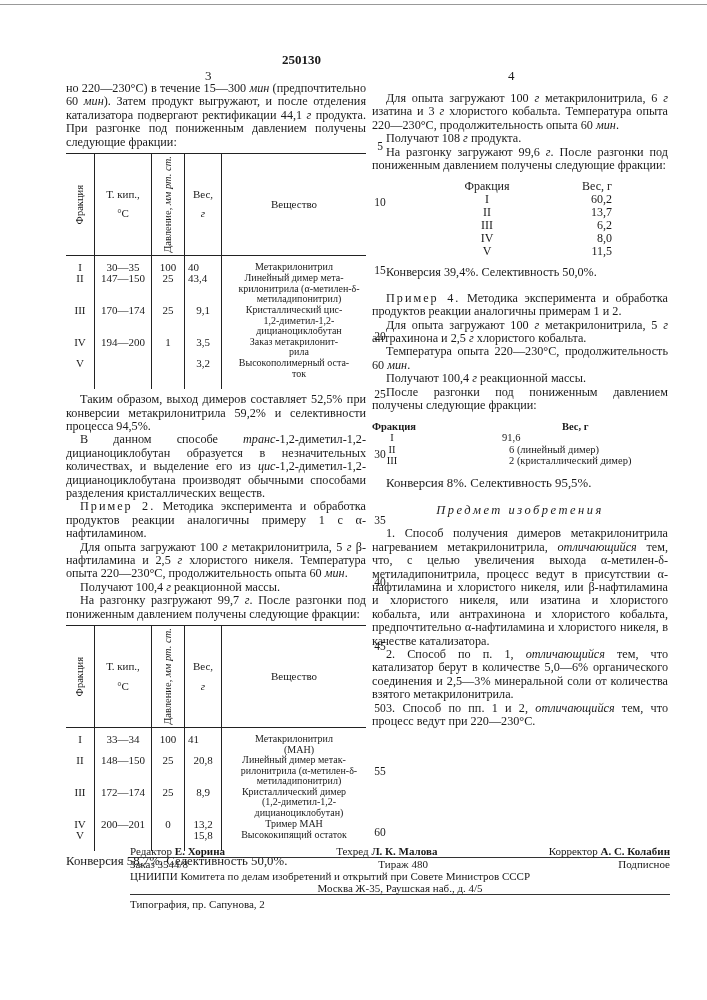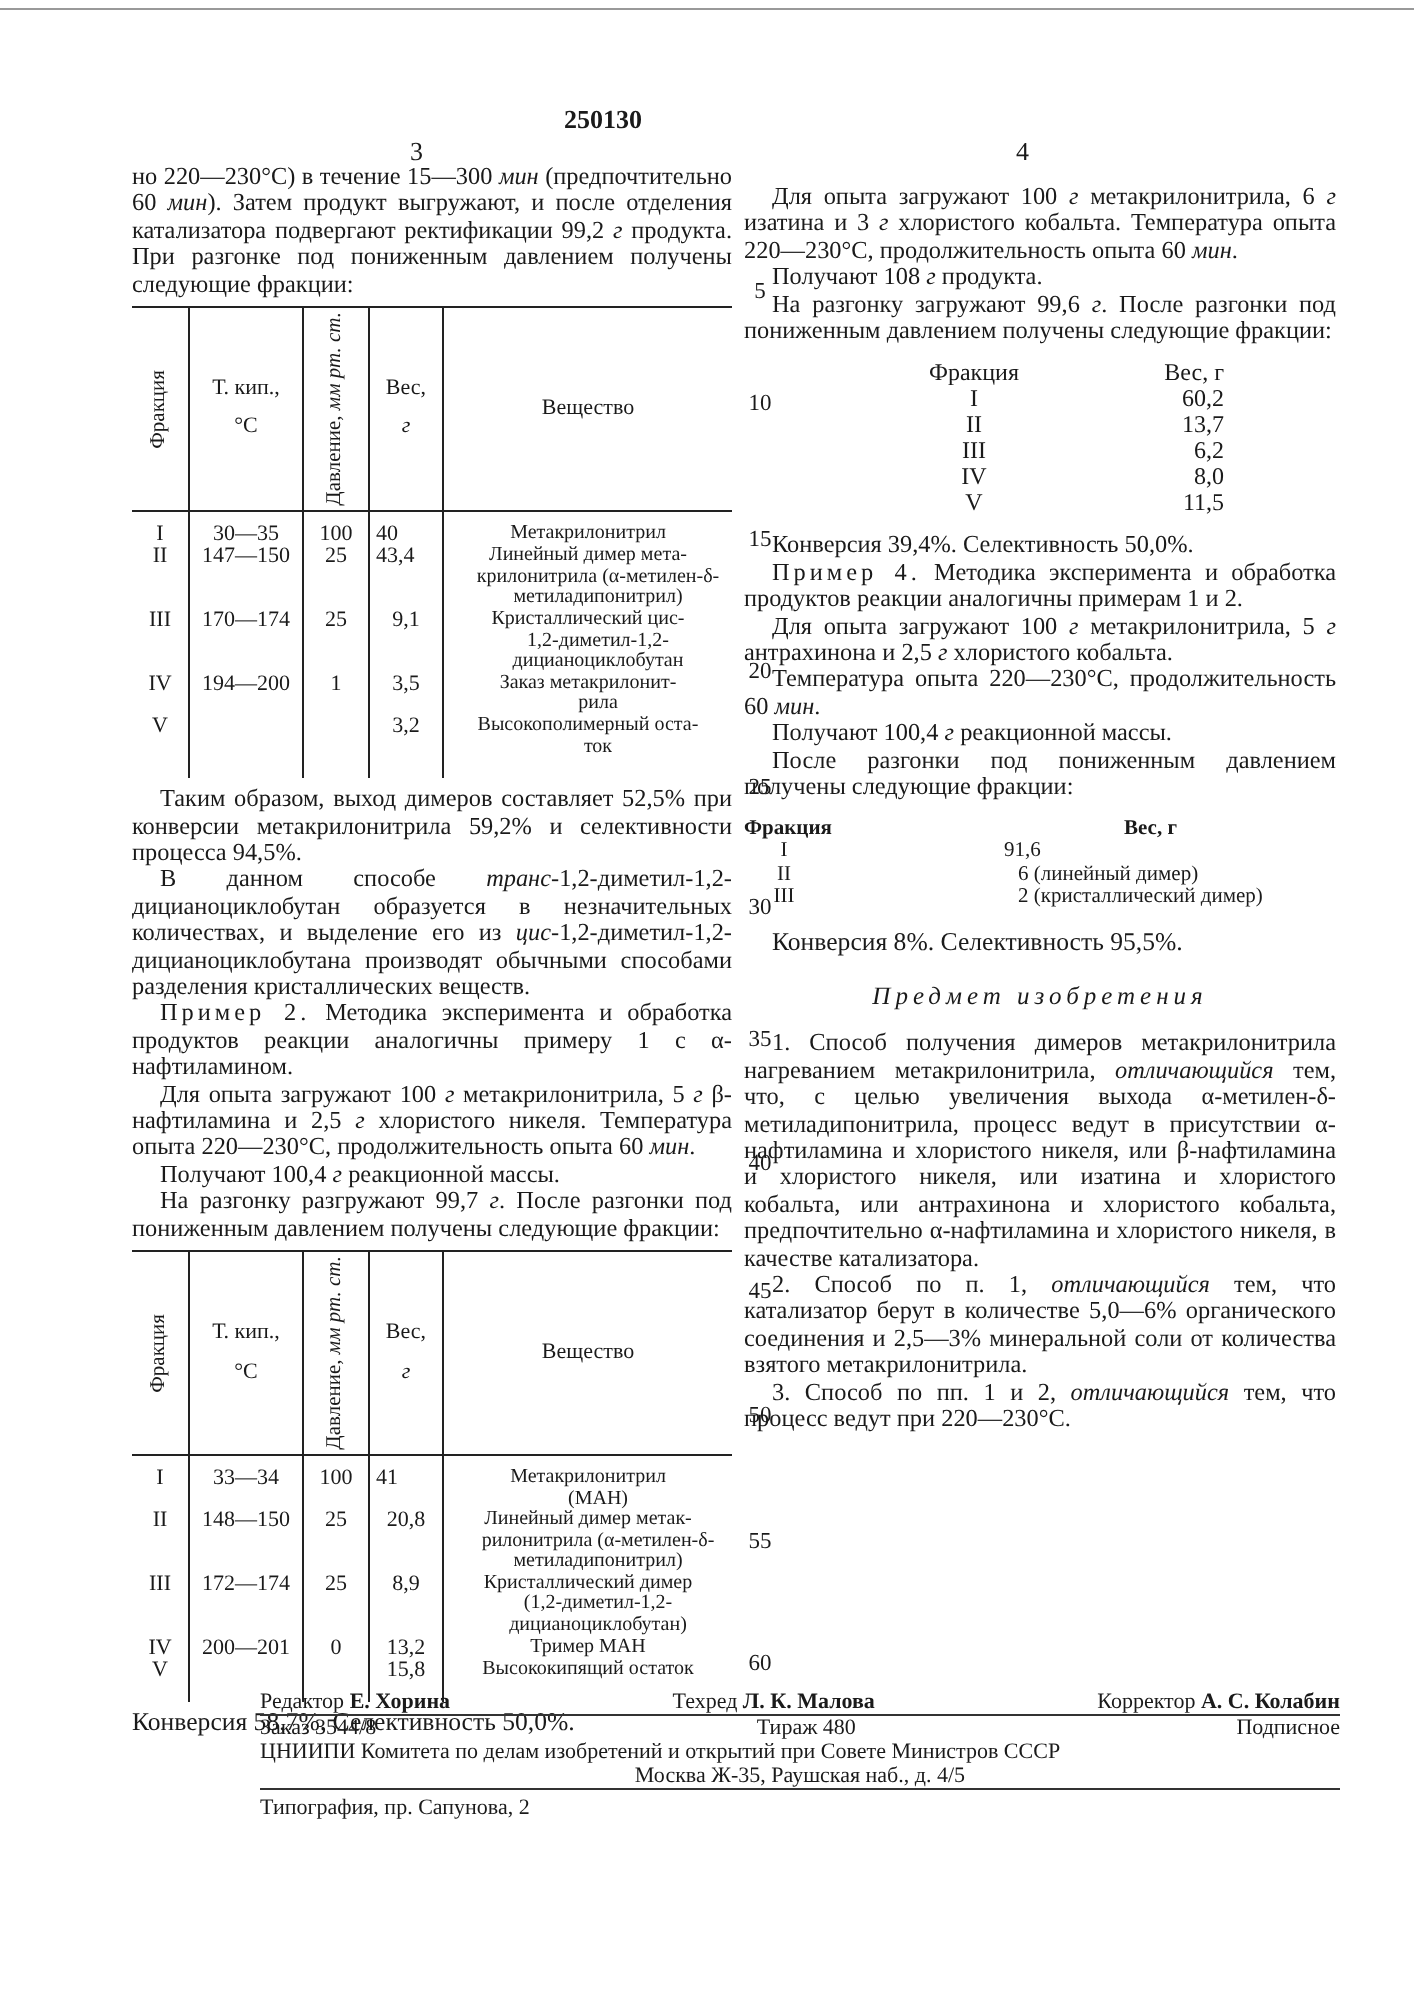--- a/index.html
+++ b/index.html
@@ -61,21 +61,21 @@
 <div class="linenum" style="top:388px">25</div>
 <div class="linenum" style="top:448px">30</div>
 <div class="linenum" style="top:514px">35</div>
 <div class="linenum" style="top:576px">40</div>
 <div class="linenum" style="top:640px">45</div>
 <div class="linenum" style="top:702px">50</div>
 <div class="linenum" style="top:765px">55</div>
 <div class="linenum" style="top:826px">60</div>
 
 <div class="col" style="left:66px; top:82px; width:300px;">
-  <p><span>но 220—230°C) в течение 15—300 </span><i>мин</i><span> (предпочтительно 60 </span><i>мин</i><span>). Затем продукт выгружают, и после отделения катализатора подвергают ректификации 99,2 </span><i>г</i><span> продукта. При разгонке под пониженным давлением получены следующие фракции:</span></p>
+  <p><span>но 220—230°C) в течение 15—300 </span><i>мин</i><span> (предпочтительно 60 </span><i>мин</i><span>). Затем продукт выгружают, и после отделения катализатора подвергают ректификации 44,1 </span><i>г</i><span> продукта. При разгонке под пониженным давлением получены следующие фракции:</span></p>
 
   <table class="frac" style="width:300px;">
     <thead>
       <tr>
         <th style="width:22px; height:68px;">
             <div class="vert">Фракция</div>
           </th>
         <th style="width:50px;">
             <div>Т. кип.,</div>
             <div style="margin-top:8px">°C</div>
@@ -227,21 +227,21 @@
     <div class="row">
         <span class="c1">IV</span>
         <span class="c2">8,0</span>
       </div>
     <div class="row">
         <span class="c1">V</span>
         <span class="c2">11,5</span>
       </div>
   </div>
 
-  <p class="indent" style="">Конверсия 39,4%. Селективность 50,0%.</p>
+  <p class="indent" style="margin-bottom:12px">Конверсия 39,4%. Селективность 50,0%.</p>
   <p class="indent"><span class="spaced">Пример 4.</span><span> Методика эксперимента и обработка продуктов реакции аналогичны примерам 1 и 2.</span></p>
   <p class="indent"><span>Для опыта загружают 100 </span><i>г</i><span> метакрилонитрила, 5 </span><i>г</i><span> антрахинона и 2,5 </span><i>г</i><span> хлористого кобальта.</span></p>
   <p class="indent"><span>Температура опыта 220—230°C, продолжительность 60 </span><i>мин</i><span>.</span></p>
   <p class="indent"><span>Получают 100,4 </span><i>г</i><span> реакционной массы.</span></p>
   <p class="indent">После разгонки под пониженным давлением получены следующие фракции:</p>
 
   <div class="tab4">
     <div class="row">
         <span style="width:130px; font-weight:bold">Фракция</span>
         <span style="padding-left:60px; font-weight:bold">Вес, г</span>

